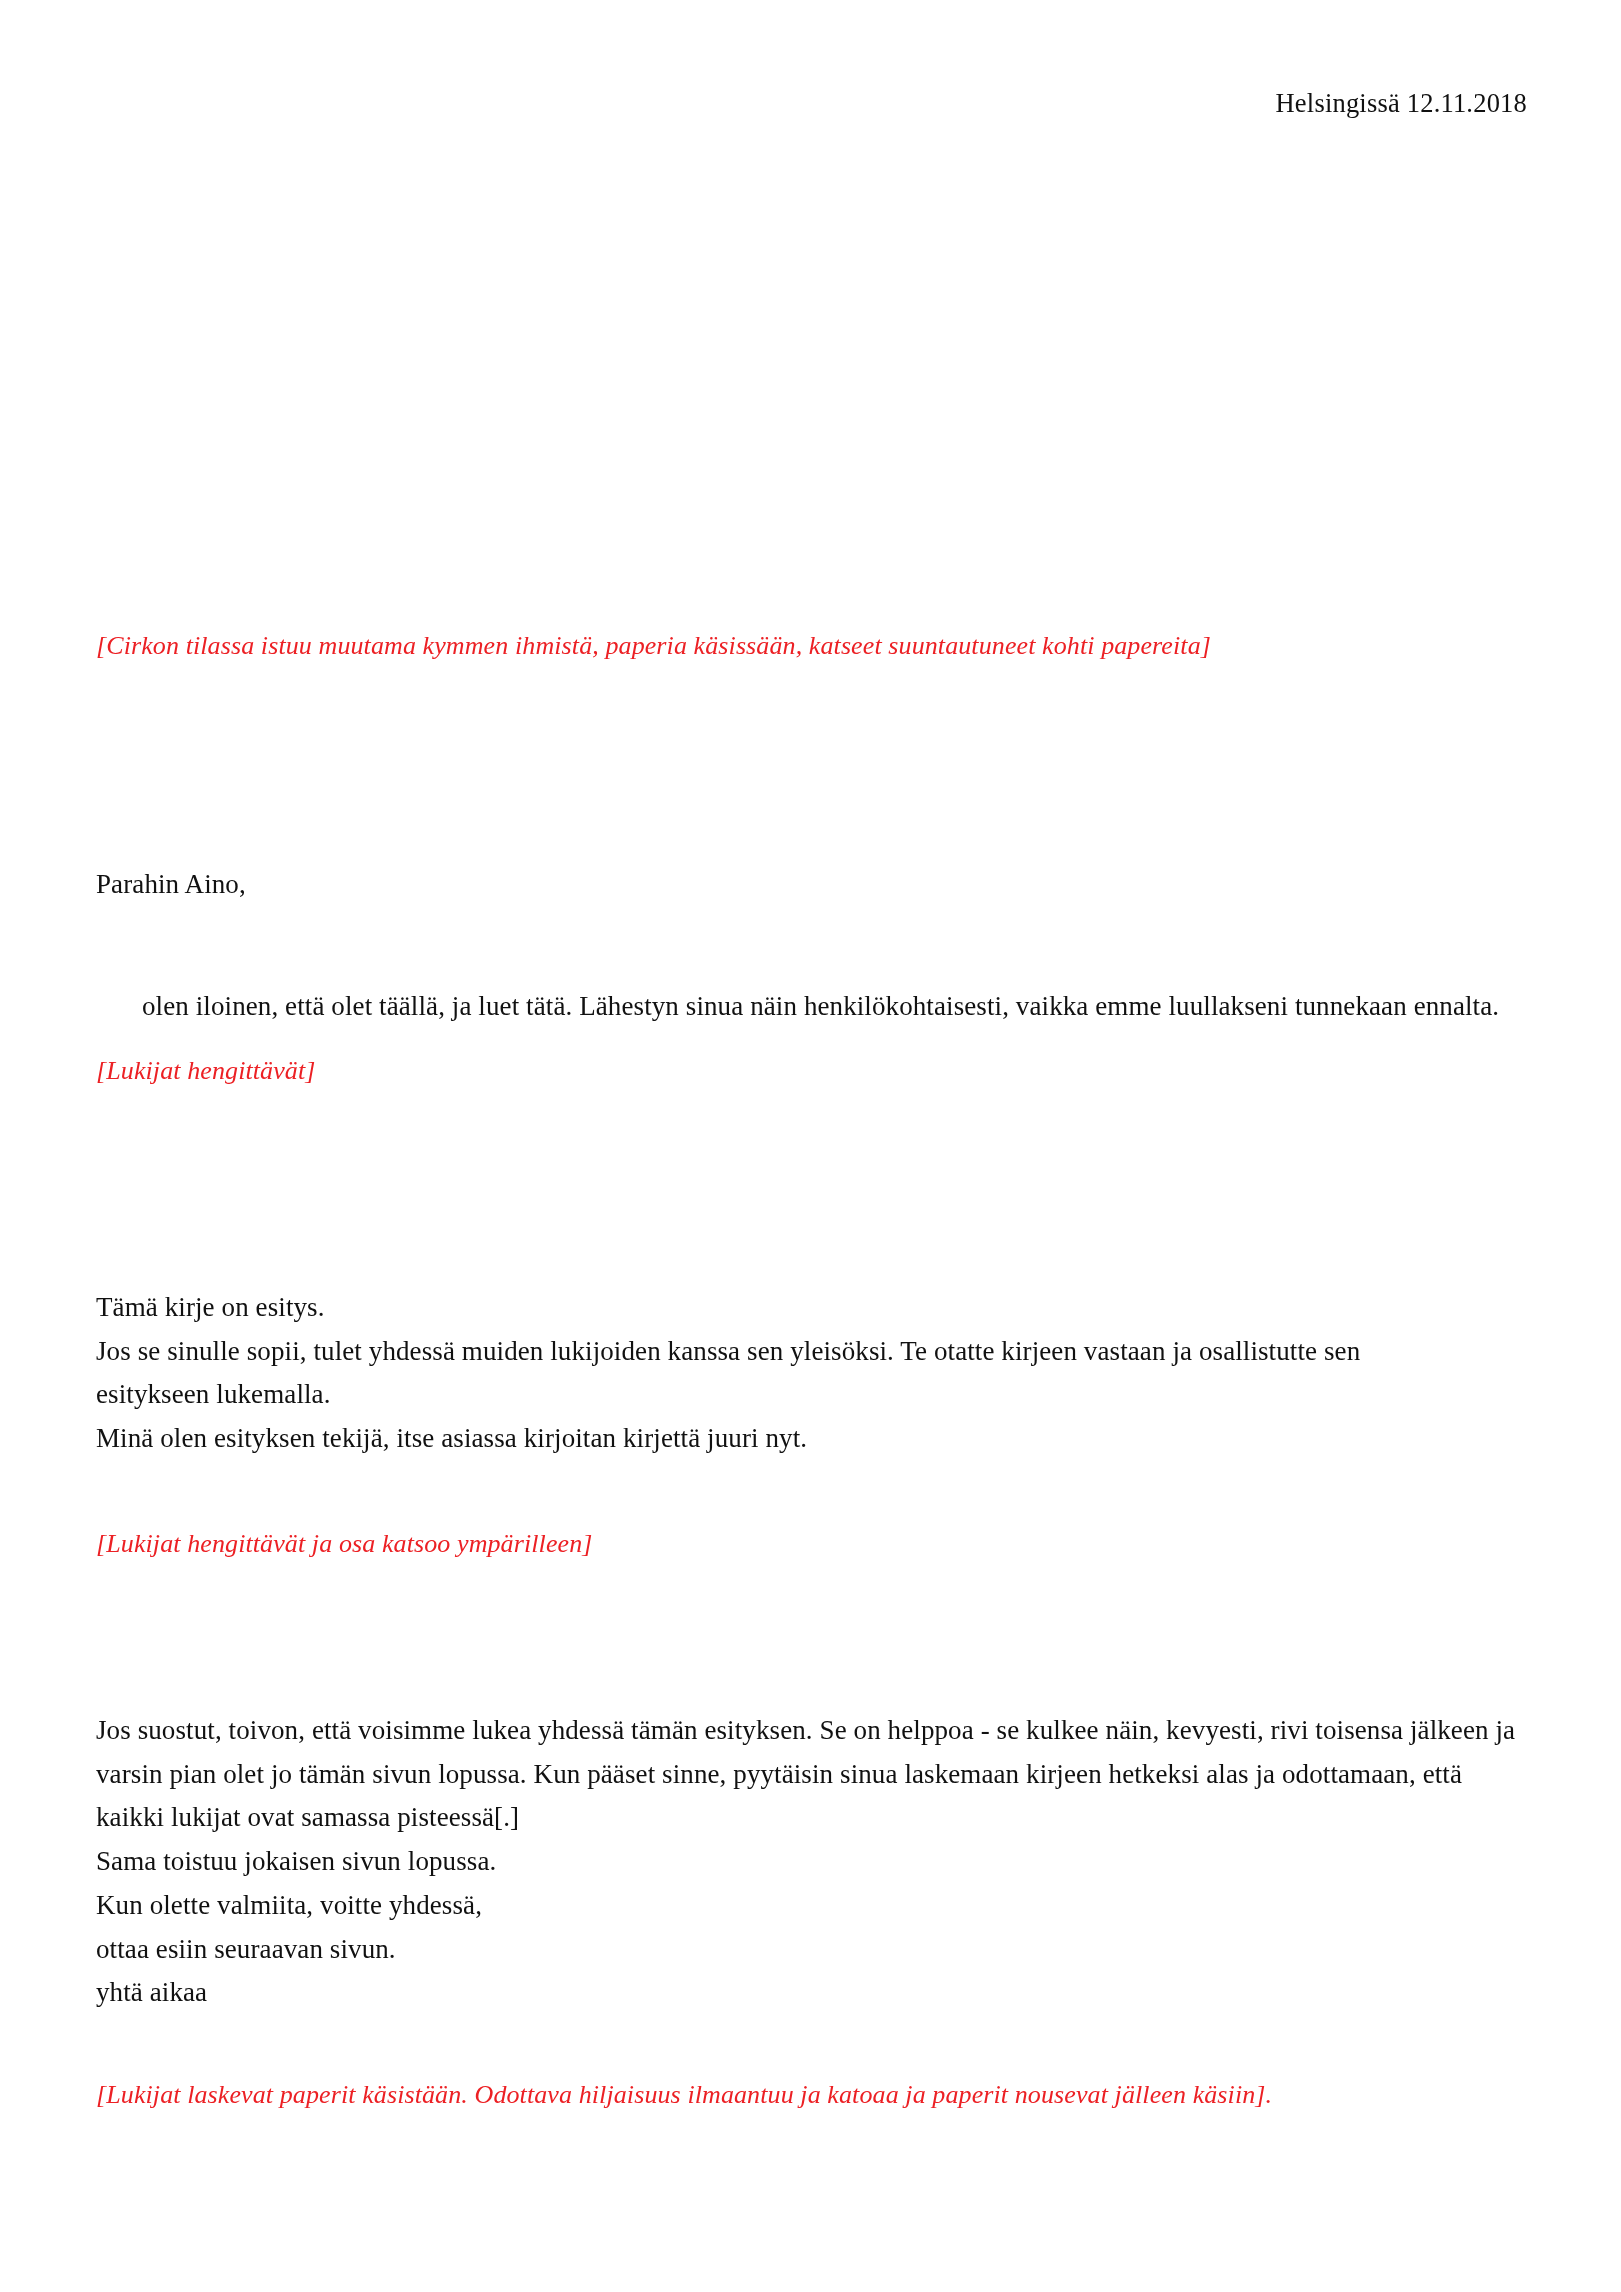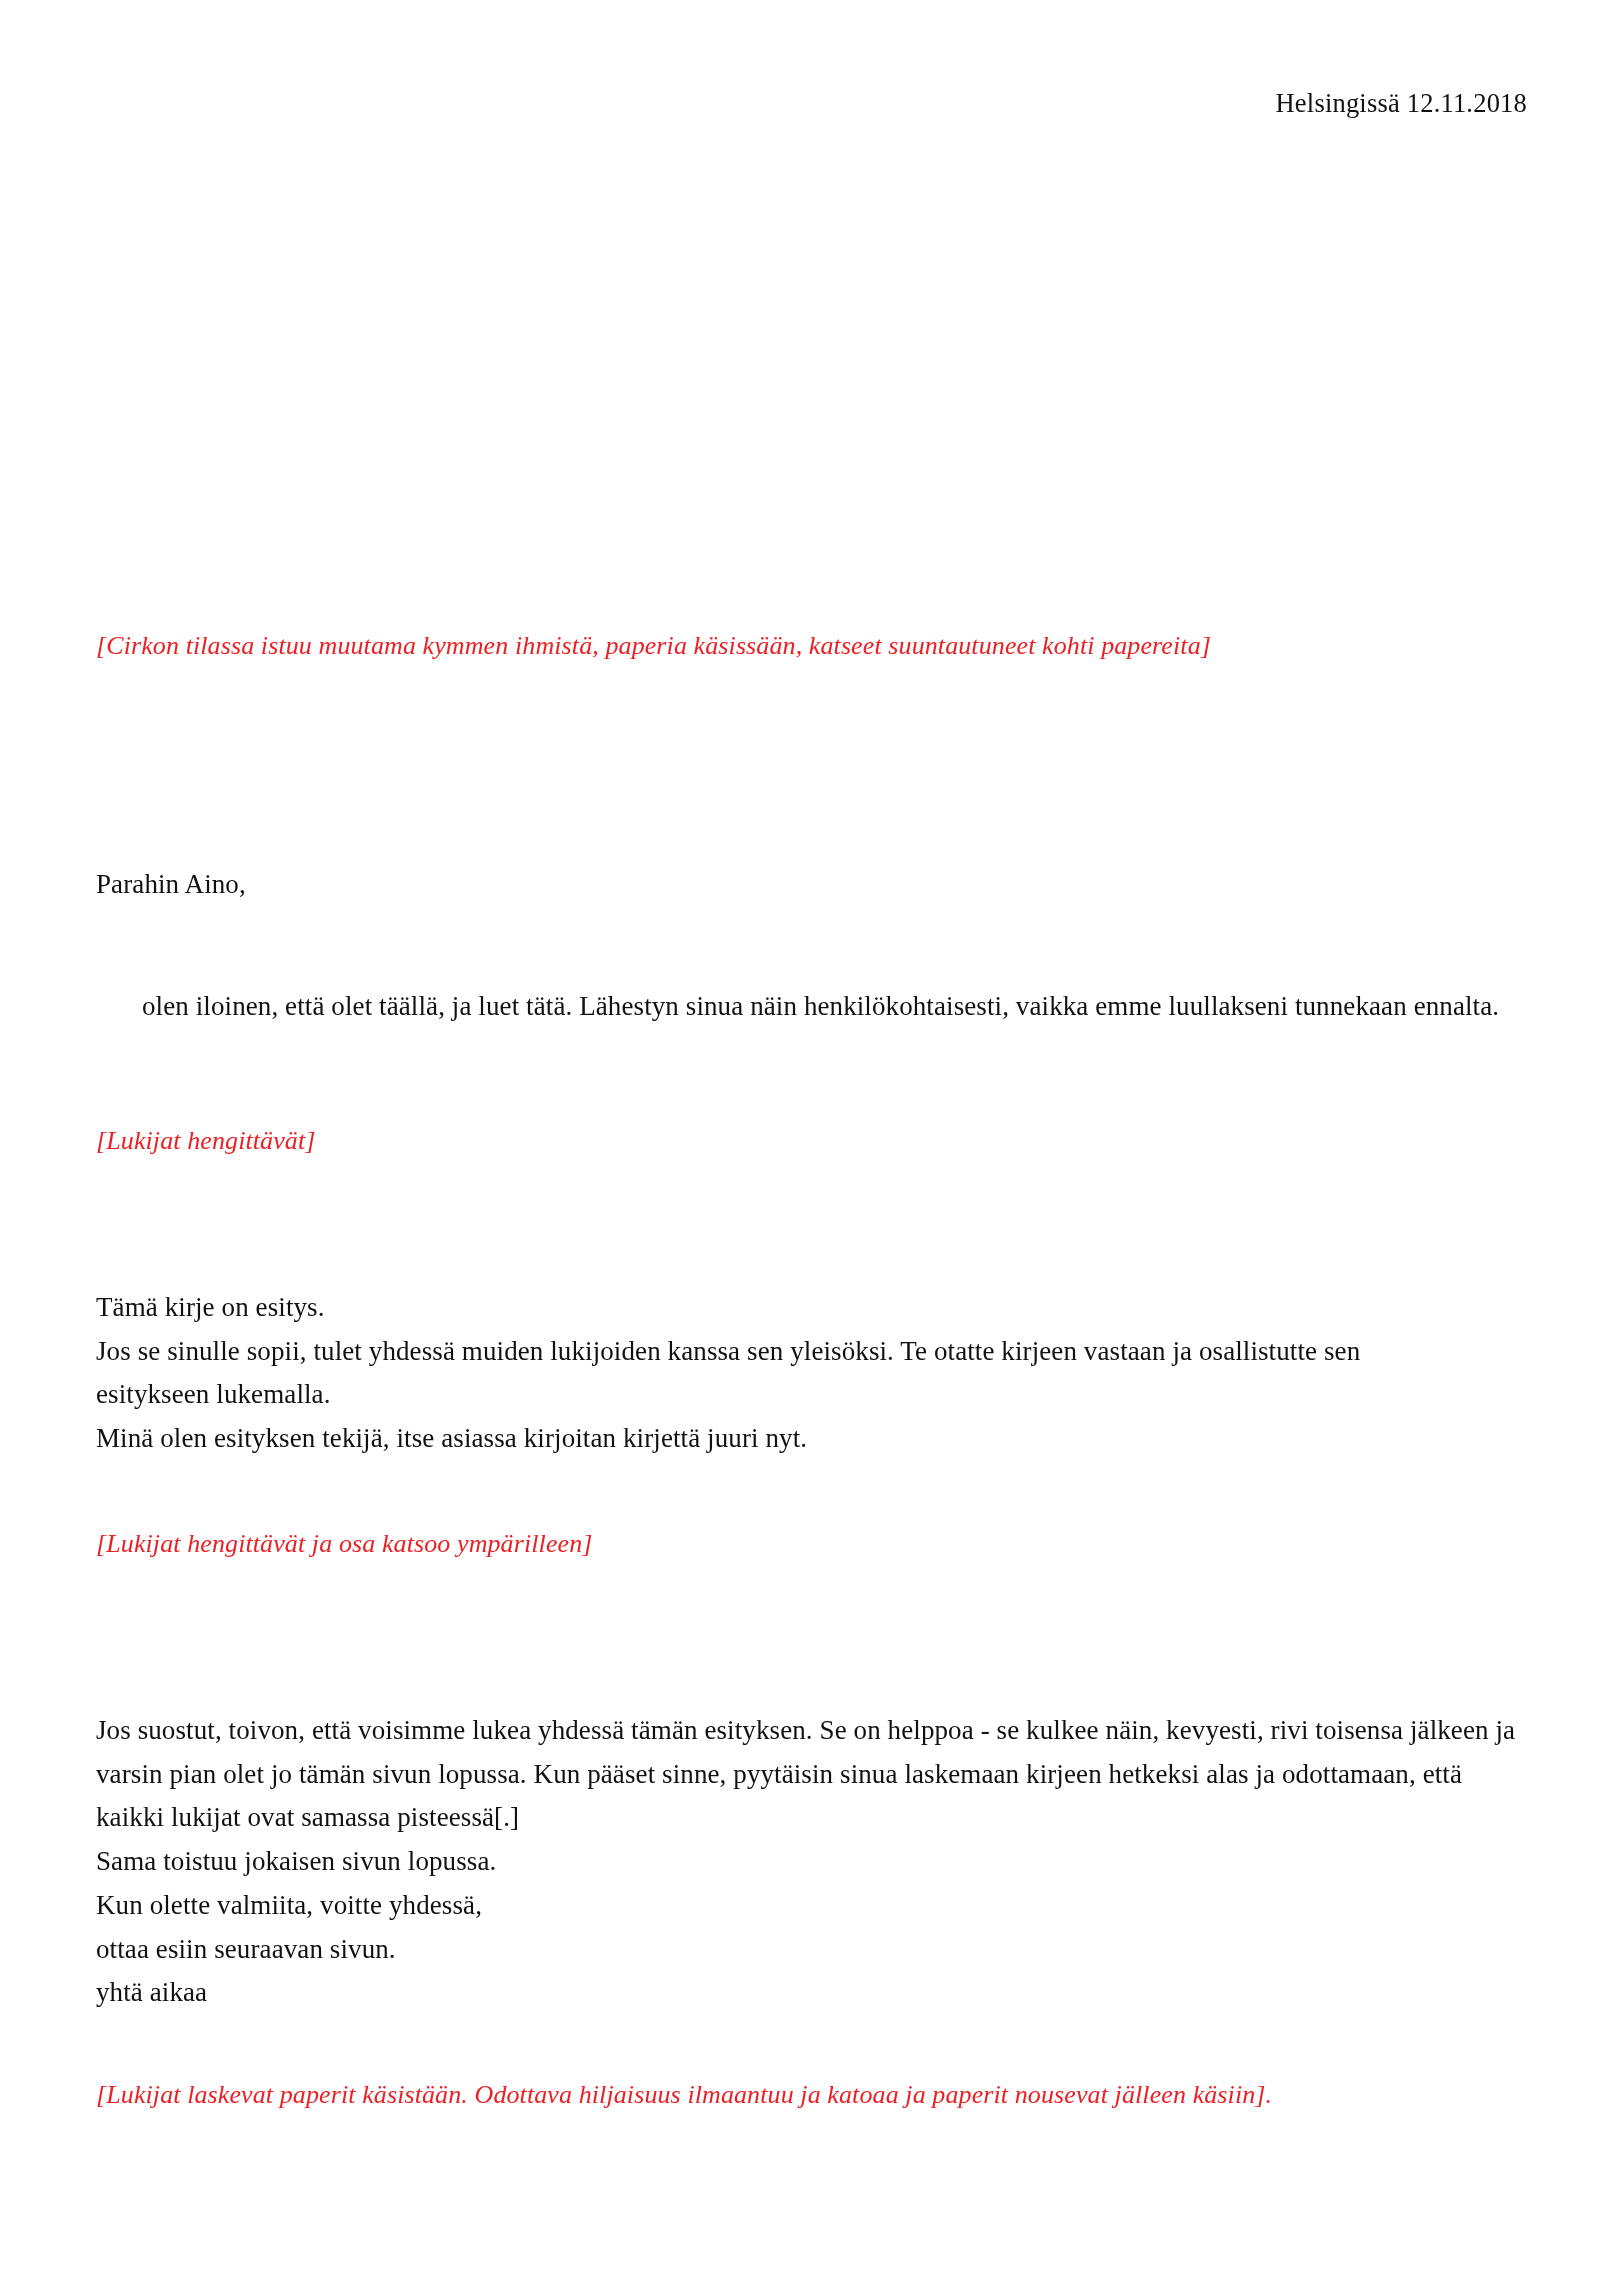--- a/index.html
+++ b/index.html
@@ -48,21 +48,21 @@
   .line {
     font-size: 27px;
     line-height: 1.62;
     letter-spacing: 0.1px;
     color: #111;
   }
   
   .at-stage1 { position: absolute; top: 627px; left: 96px; width: 1441px; }
   .at-greeting { position: absolute; top: 863px; left: 96px; width: 1423px; }
   .at-p1 { position: absolute; top: 985px; left: 96px; width: 1402px; margin-left: 46px; }
-  .at-stage2 { position: absolute; top: 1122px; left: 96px; width: 1423px; }
+  .at-stage2 { position: absolute; top: 1052px; left: 96px; width: 1423px; }
   .at-p2 { position: absolute; top: 1286px; left: 96px; width: 1372px; }
   .at-stage3 { position: absolute; top: 1525px; left: 96px; width: 1423px; }
   .at-p3 { position: absolute; top: 1709px; left: 96px; width: 1423px; }
   .at-stage4 { position: absolute; top: 2076px; left: 96px; width: 1470px; }
 </style>
 </head>
 <body>
 
 <div class="page">
 

